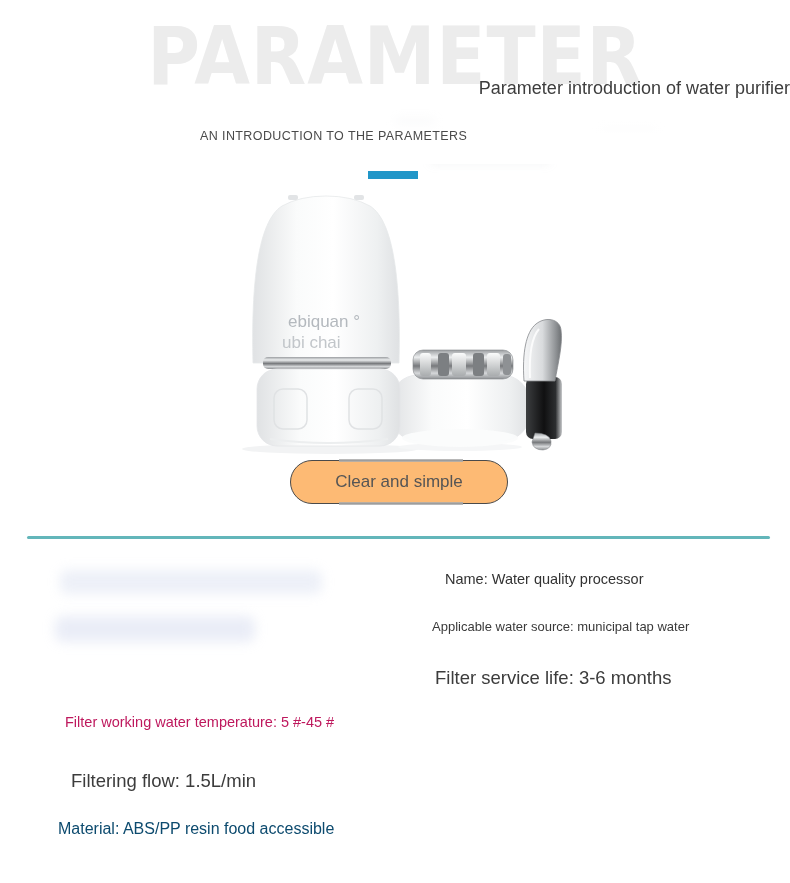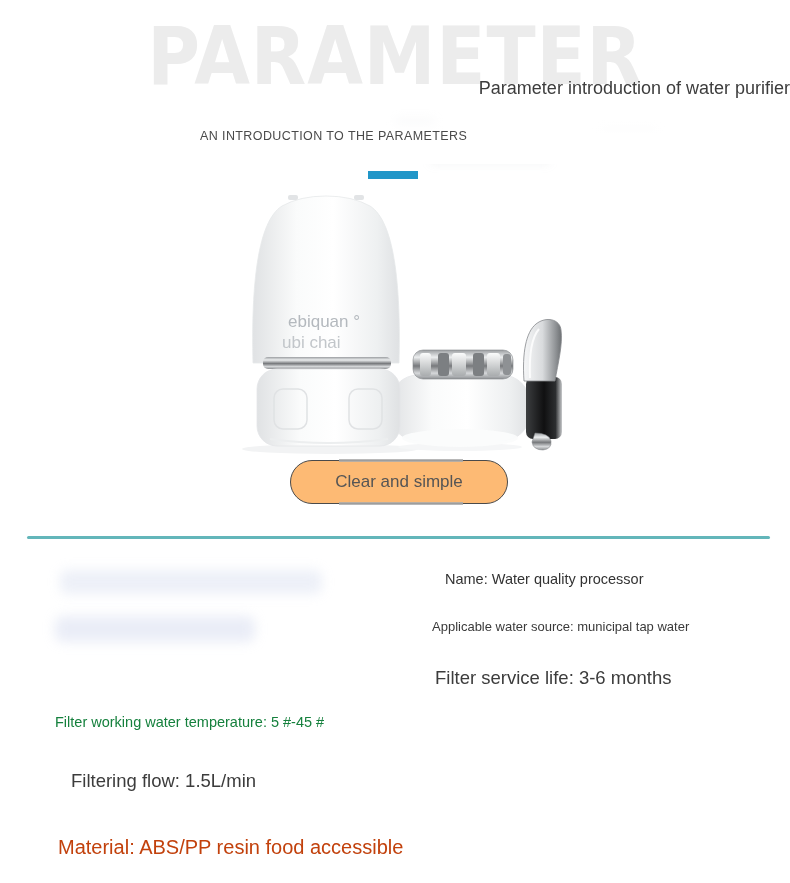--- a/index.html
+++ b/index.html
@@ -52,24 +52,24 @@
   }
   
   .erased{position:absolute;filter:blur(6px);border-radius:8px;}
   .erased-1{top:570px;left:60px;width:262px;height:24px;background:rgba(190,200,230,.28);}
   .erased-2{top:616px;left:55px;width:200px;height:26px;background:rgba(185,195,228,.30);}
   .spec{position:absolute;white-space:nowrap;}
   .spec-name{top:571px;left:435px;font-size:14.5px;color:#333;margin-left:10px;}
   .spec-source{top:619px;left:432px;font-size:13px;color:#3a3a3a;}
   .spec-inlet{top:667px;left:55px;font-size:18.5px;color:#3c3c3c;}
   .spec-life{top:667px;left:435px;font-size:18.5px;color:#3c3c3c;}
-  .spec-working{top:714px;left:55px;font-size:14.5px;color:#15803d;}
+  .spec-working{top:714px;left:65px;font-size:14.5px;color:#be185d;}
   .spec-raw{top:714px;left:432px;font-size:14.5px;color:#3a3a3a;}
   .spec-flow{top:770px;left:55px;font-size:18.5px;color:#3c3c3c;margin-left:16px;}
-  .spec-material{top:820px;left:58px;font-size:20px;color:#c2410c;margin-top:16px;}
+  .spec-material{top:820px;left:58px;font-size:16px;color:#0c4a6e;}
 </style>
 </head>
 <body>
 
 <div class="canvas">
 
   <div class="watermark">PARAMETER</div>
   <div class="watermark-fade"></div>
   <div class="title">Parameter introduction of water purifier</div>
   <div class="subtitle">AN INTRODUCTION TO THE PARAMETERS</div>

